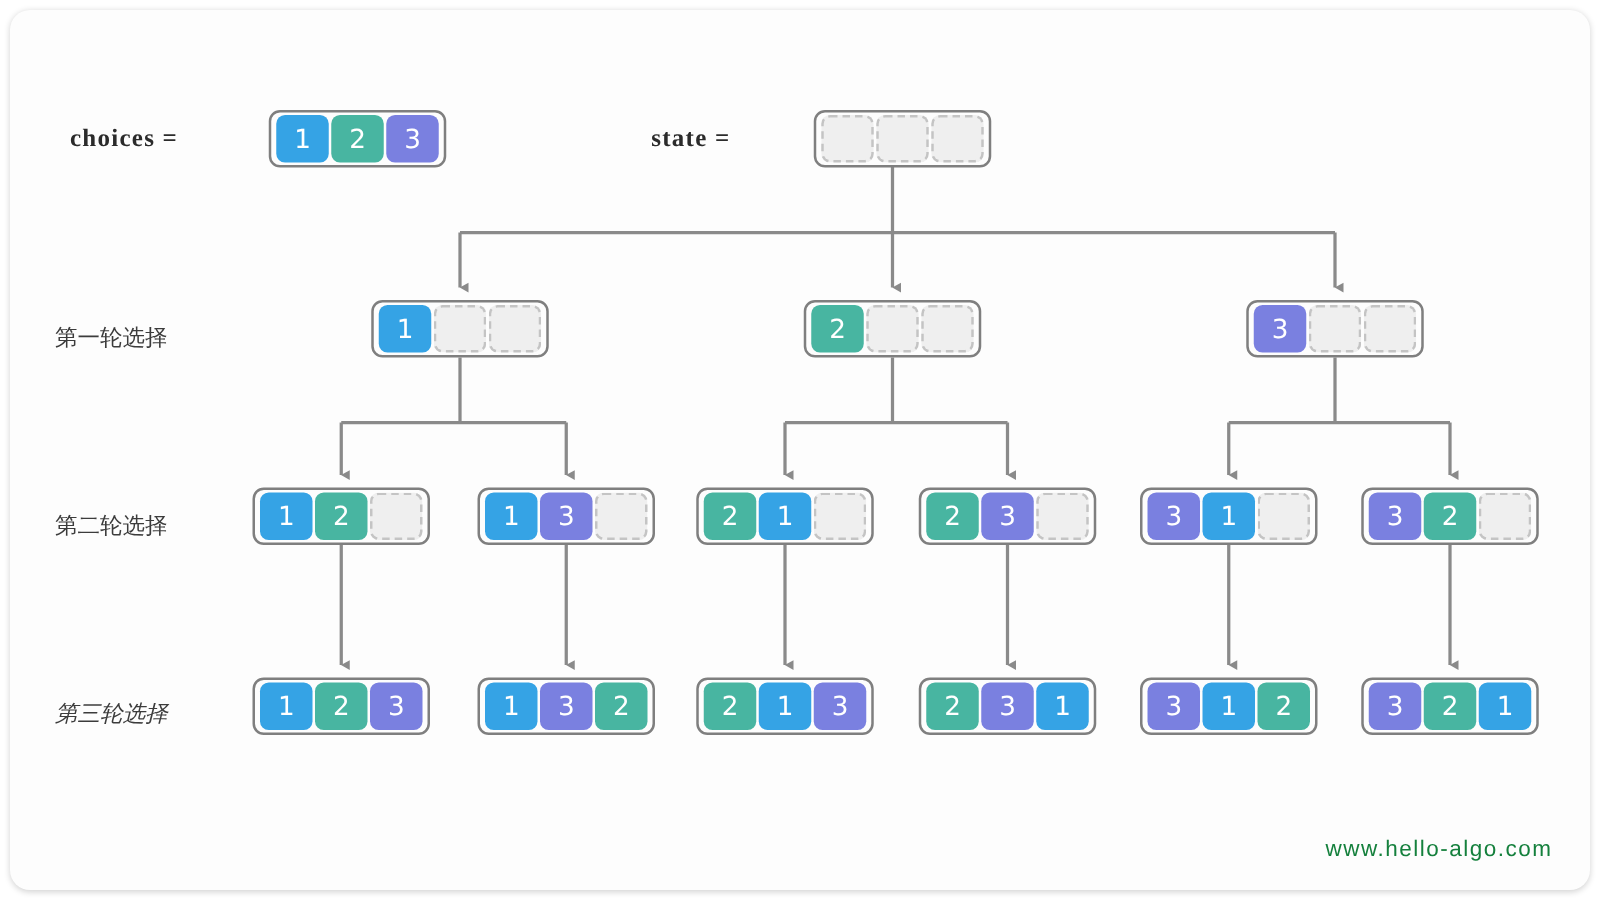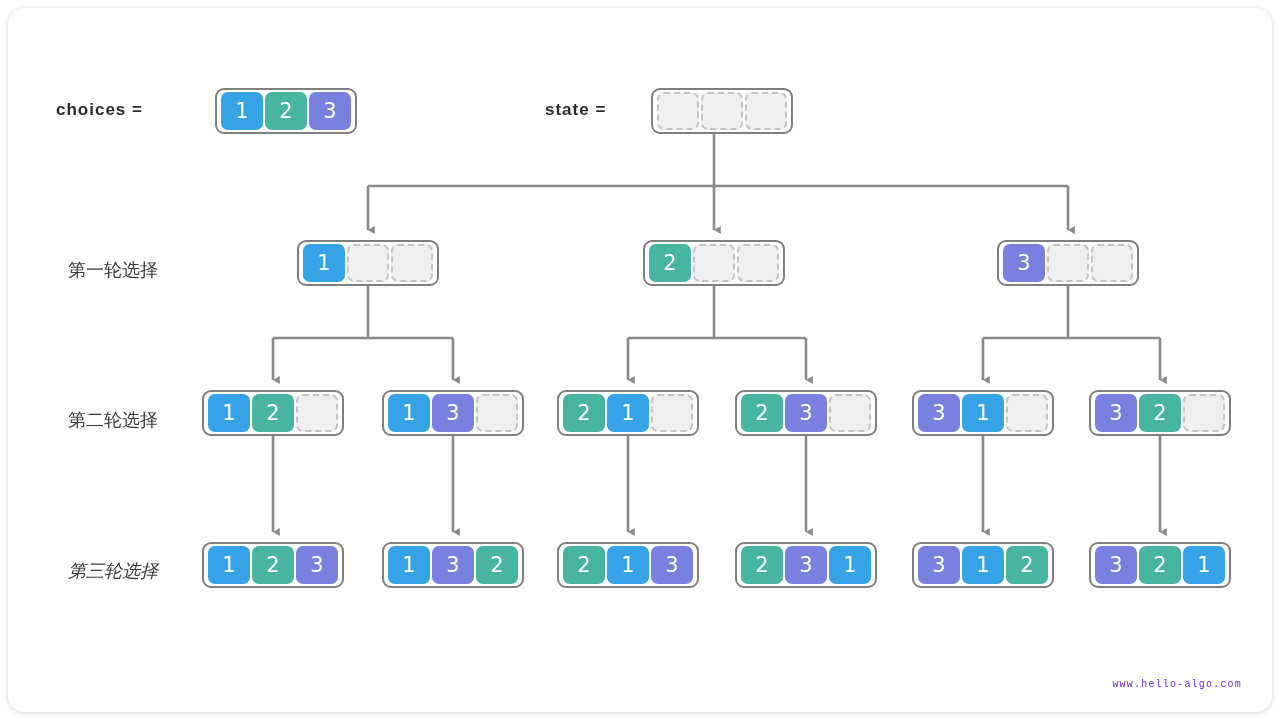--- a/index.html
+++ b/index.html
@@ -17,40 +17,39 @@
     border-radius:16px;
     box-shadow:0 1px 5px rgba(0,0,0,.18);
     overflow:hidden;
   }
   
   #wires{position:absolute;left:0;top:0;width:1264px;height:704px;pointer-events:none;}
 
   
   .mono-label{
     position:absolute;
-    font-family:Liberation Sans, sans-serif;
+    font-family:Liberation Serif, serif;
     font-weight:bold;
-    font-size:17px;
+    font-size:20px;
     color:#2b2b2b;
     letter-spacing:1px;
     white-space:nowrap;
   }
   .cn-label{
     position:absolute;
     font-size:18px;
     color:#3c3c3c;
     white-space:nowrap;
-    margin-left:24px;
   }
   .watermark{
     position:absolute;
     right:30px;bottom:22px;
-    font-family:Liberation Mono, monospace;
-    font-size:10px;
-    color:#6d28d9;
+    font-family:Liberation Sans, sans-serif;
+    font-size:18px;
+    color:#15803d;
     letter-spacing:1.2px;
   }
 
   
   .arr{
     position:absolute;
     display:flex;
     flex-direction:row;
     align-items:center;
     box-sizing:border-box;
@@ -123,21 +122,21 @@
     </g>
   </svg>
 
   <div class="mono-label" style="left:48px;top:92px;">choices =</div>
   <div class="arr" id="choices-arr" style="left:207px;top:80px;">
       <div class="cell c1">1</div>
       <div class="cell c2">2</div>
       <div class="cell c3">3</div>
     </div>
 
-  <div class="mono-label" style="left:513px;top:92px;margin-left:24px;">state =</div>
+  <div class="mono-label" style="left:513px;top:92px;">state =</div>
   <div class="arr" id="state-arr" style="left:643px;top:80px;">
       <div class="cell empty"></div>
       <div class="cell empty"></div>
       <div class="cell empty"></div>
     </div>
 
   <div class="cn-label" style="left:36px;top:250px;">第一轮选择</div>
   <div class="cn-label" style="left:36px;top:400px;font-family:Liberation Mono, monospace;">第二轮选择</div>
   <div class="cn-label" style="left:36px;top:551px;font-style:italic;">第三轮选择</div>
 

